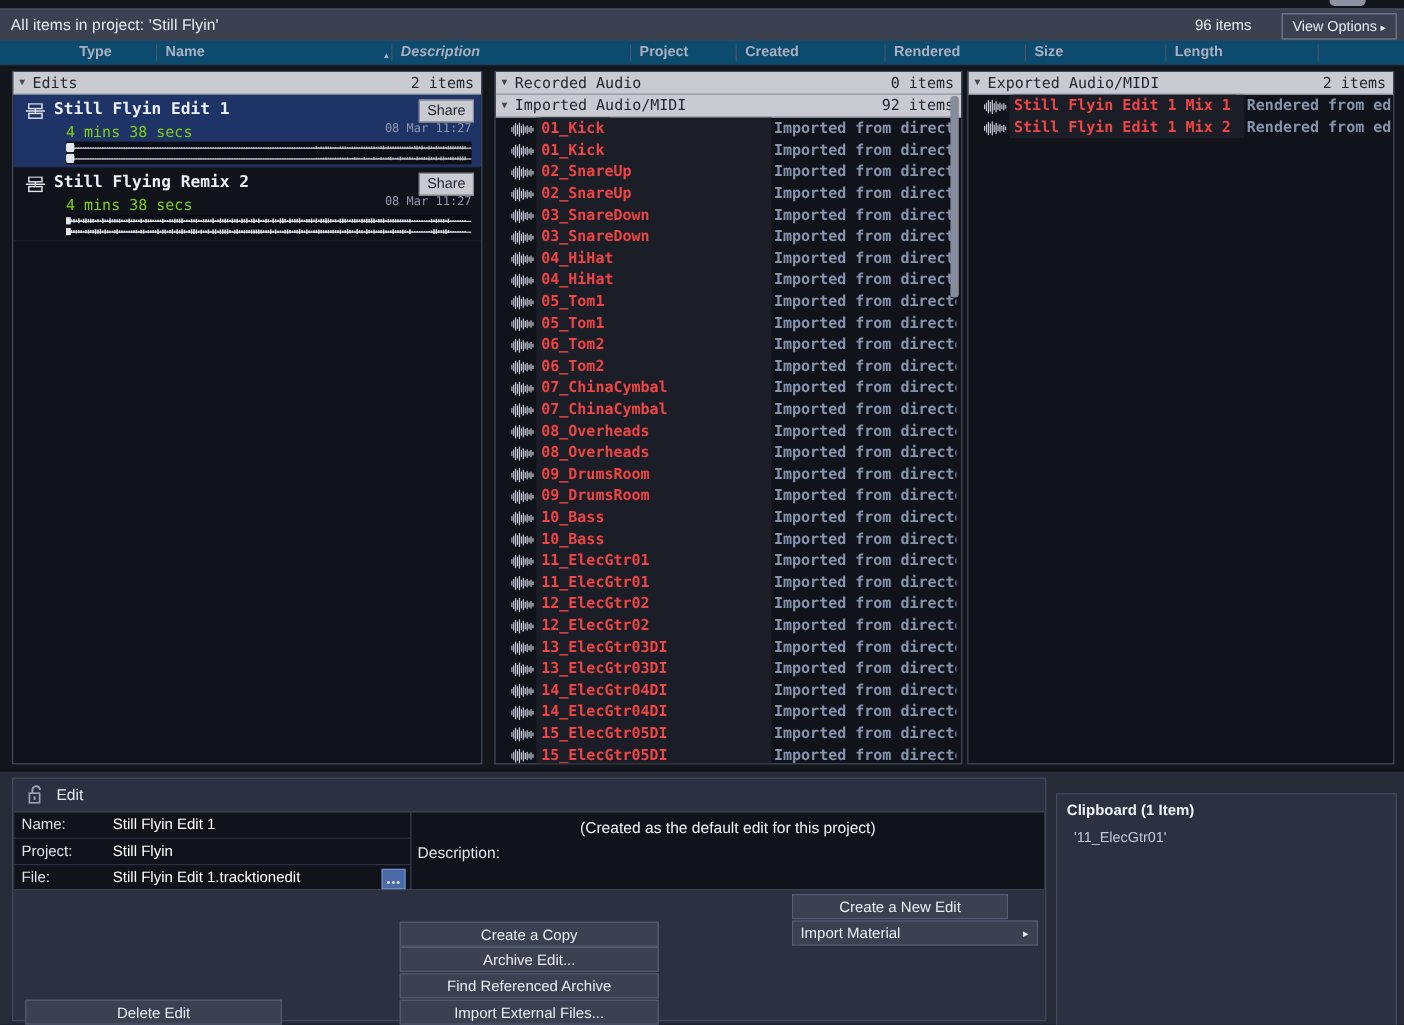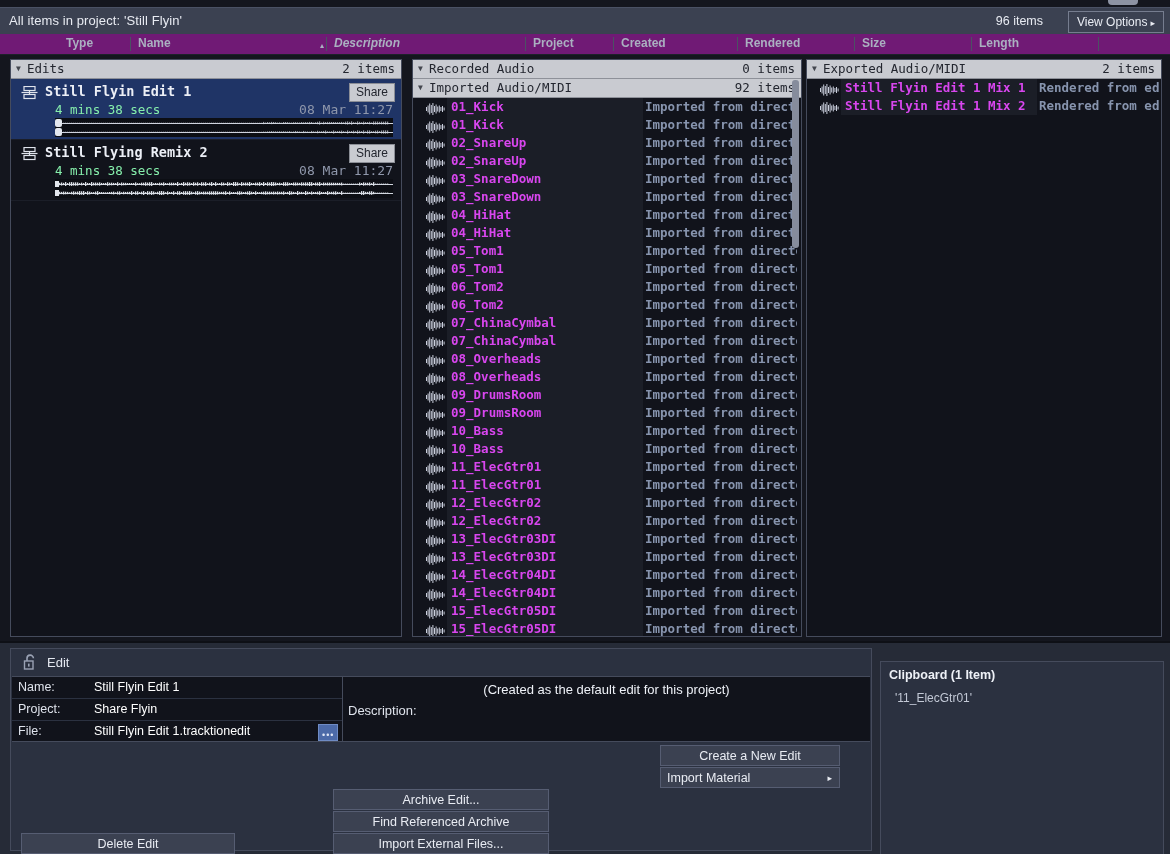--- a/index.html
+++ b/index.html
@@ -41,21 +41,21 @@
     height:20px; line-height:20px; padding:0 8px;
     background:#3b4151; border:1px solid #6d7governance;
     border:1px solid #767d8f;
     font-size:12px; color:#e9ecf3; cursor:pointer;
     white-space:nowrap;
   }
   .view-options .arr { font-size:9px; margin-left:3px; }
   
   .colheaders {
     position:absolute; left:0; top:34px; width:1170px; height:20px;
-    background:#701a75;
+    background:#0c4a6e;
     border-bottom:1px solid #1d202a;
   }
   .colh {
     position:absolute; top:2px;
     font-size:12px; font-weight:bold; color:#aab0c0;
     white-space:nowrap;
   }
   .colsep {
     position:absolute; top:3px; width:1px; height:14px; background:#4b5163;
   }
@@ -108,26 +108,26 @@
   .share-btn {
     position:absolute; right:6px; top:4px;
     height:17px; line-height:16px; padding:0 6px;
     background:#c9cbd1; color:#23262f;
     border:1px solid #8b8e96;
     font-size:12px; cursor:pointer;
   }
   .edit-dur {
     position:absolute; left:44px; top:23px;
     font-family:"DejaVu Sans Mono","Liberation Mono",monospace;
-    font-size:12.5px; color:#86efac;
+    font-size:12.5px; color:#84cc16;
   }
   .edit-date {
     position:absolute; right:8px; top:23px;
     font-family:"DejaVu Sans Mono","Liberation Mono",monospace;
-    font-size:13px; color:#8f97ab;
+    font-size:10px; color:#8f97ab;
   }
   .wave-box {
     position:absolute; left:44px; top:39px; right:8px; height:19px;
     background:#0c0e14;
   }
   .wave-strip { position:relative; height:8px; margin-top:1px; overflow:hidden; }
   .wave-line {
     position:absolute; left:0; right:0; top:3.5px; height:1px; background:#cfd4de;
   }
 
@@ -135,21 +135,21 @@
   .item-row {
     position:relative; height:18px; line-height:18px;
     white-space:nowrap;
   }
   .item-row .wf {
     position:absolute; left:13px; top:3px; width:19px; height:12px;
   }
   .item-row .iname {
     position:absolute; left:38px; top:0;
     font-family:"DejaVu Sans Mono","Liberation Mono",monospace;
-    font-size:12.5px; font-weight:bold; color:#d946ef;
+    font-size:12.5px; font-weight:bold; color:#ef4444;
     background:#1b1e27;
     padding-right:4px;
     text-align:center;
   }
   .item-row .idesc {
     position:absolute; left:232px; top:0;
     font-family:"DejaVu Sans Mono","Liberation Mono",monospace;
     font-size:12.5px; font-weight:bold; color:#8794ae;
     overflow:hidden;
   }
@@ -1625,44 +1625,45 @@
       </span>
       <div class="props-title">Edit</div>
 
       <div class="fieldgrid" id="fieldgrid">
           <div class="frow">
             <span class="flabel">Name:</span>
             <span class="fvalue">Still Flyin Edit 1</span>
           </div>
           <div class="frow">
             <span class="flabel">Project:</span>
-            <span class="fvalue">Share Flyin</span>
+            <span class="fvalue">Still Flyin</span>
           </div>
           <div class="frow">
             <span class="flabel">File:</span>
             <span class="fvalue">Still Flyin Edit 1.tracktionedit</span>
             <span class="browse-btn">
               <span class="browse-dots">•••</span>
             </span>
           </div>
         </div>
 
       <div class="descbox">
         <div class="desc-note">(Created as the default edit for this project)</div>
         <div class="desc-label">Description:</div>
       </div>
 
       <div class="btn" style="left:10px; top:184px; width:214px;"><span>Delete Edit</span></div>
 
+      <div class="btn" style="left:322px; top:119px; width:216px;"><span>Create a Copy</span></div>
       <div class="btn" style="left:322px; top:140px; width:216px;"><span>Archive Edit...</span></div>
       <div class="btn" style="left:322px; top:162px; width:216px;"><span>Find Referenced Archive</span></div>
       <div class="btn" style="left:322px; top:184px; width:216px;"><span>Import External Files...</span></div>
 
       <div class="btn" style="left:649px; top:96px; width:180px;text-align:center;"><span>Create a New Edit</span></div>
-      <div class="btn menu" style="left:649px; top:118px; width:180px;"><span>Import Material</span><span class="menu-arr">▸</span></div>
+      <div class="btn menu" style="left:649px; top:118px; width:205px;"><span>Import Material</span><span class="menu-arr">▸</span></div>
     </div>
 
     <div class="clipboard">
       <div class="clip-title">Clipboard (1 Item)</div>
       <div class="clip-item">'11_ElecGtr01'</div>
     </div>
 
   </div>
 </div>
 

